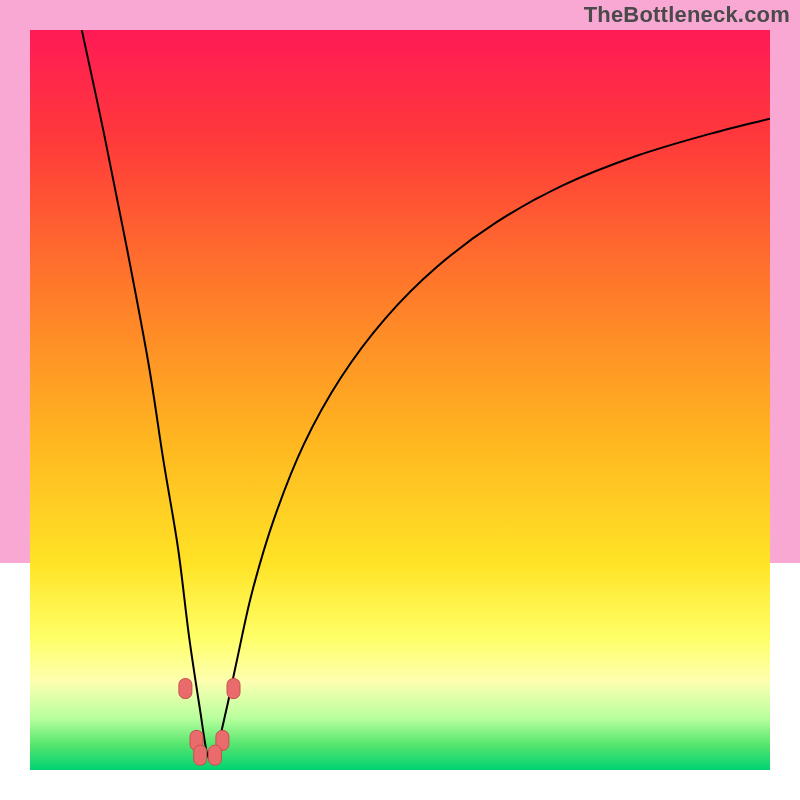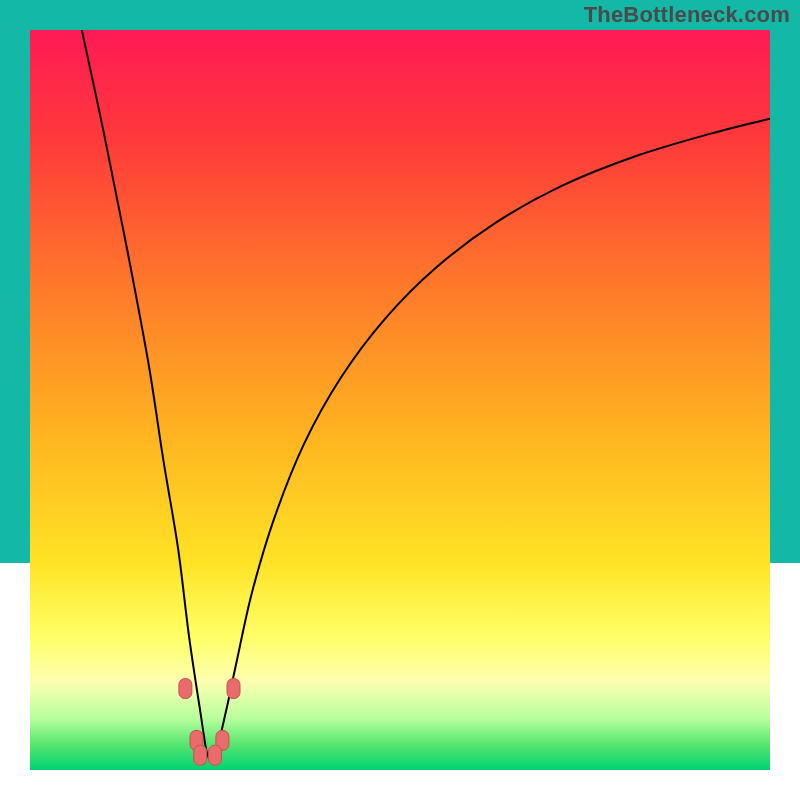--- a/index.html
+++ b/index.html
@@ -6,21 +6,21 @@
     margin: 0;
     padding: 0;
     width: 800px;
     height: 800px;
     overflow: hidden;
     font-family: Arial, Helvetica, sans-serif;
   }
   .frame {
     width: 800px;
     height: 563px;
-    background: #14b8a6;
+    background: #f9a8d4;
     position: relative;
   }
   .watermark {
     position: absolute;
     top: 2px;
     right: 10px;
     color: #4a4a4a;
     font-size: 22px;
     font-weight: 600;
     letter-spacing: 0.2px;

